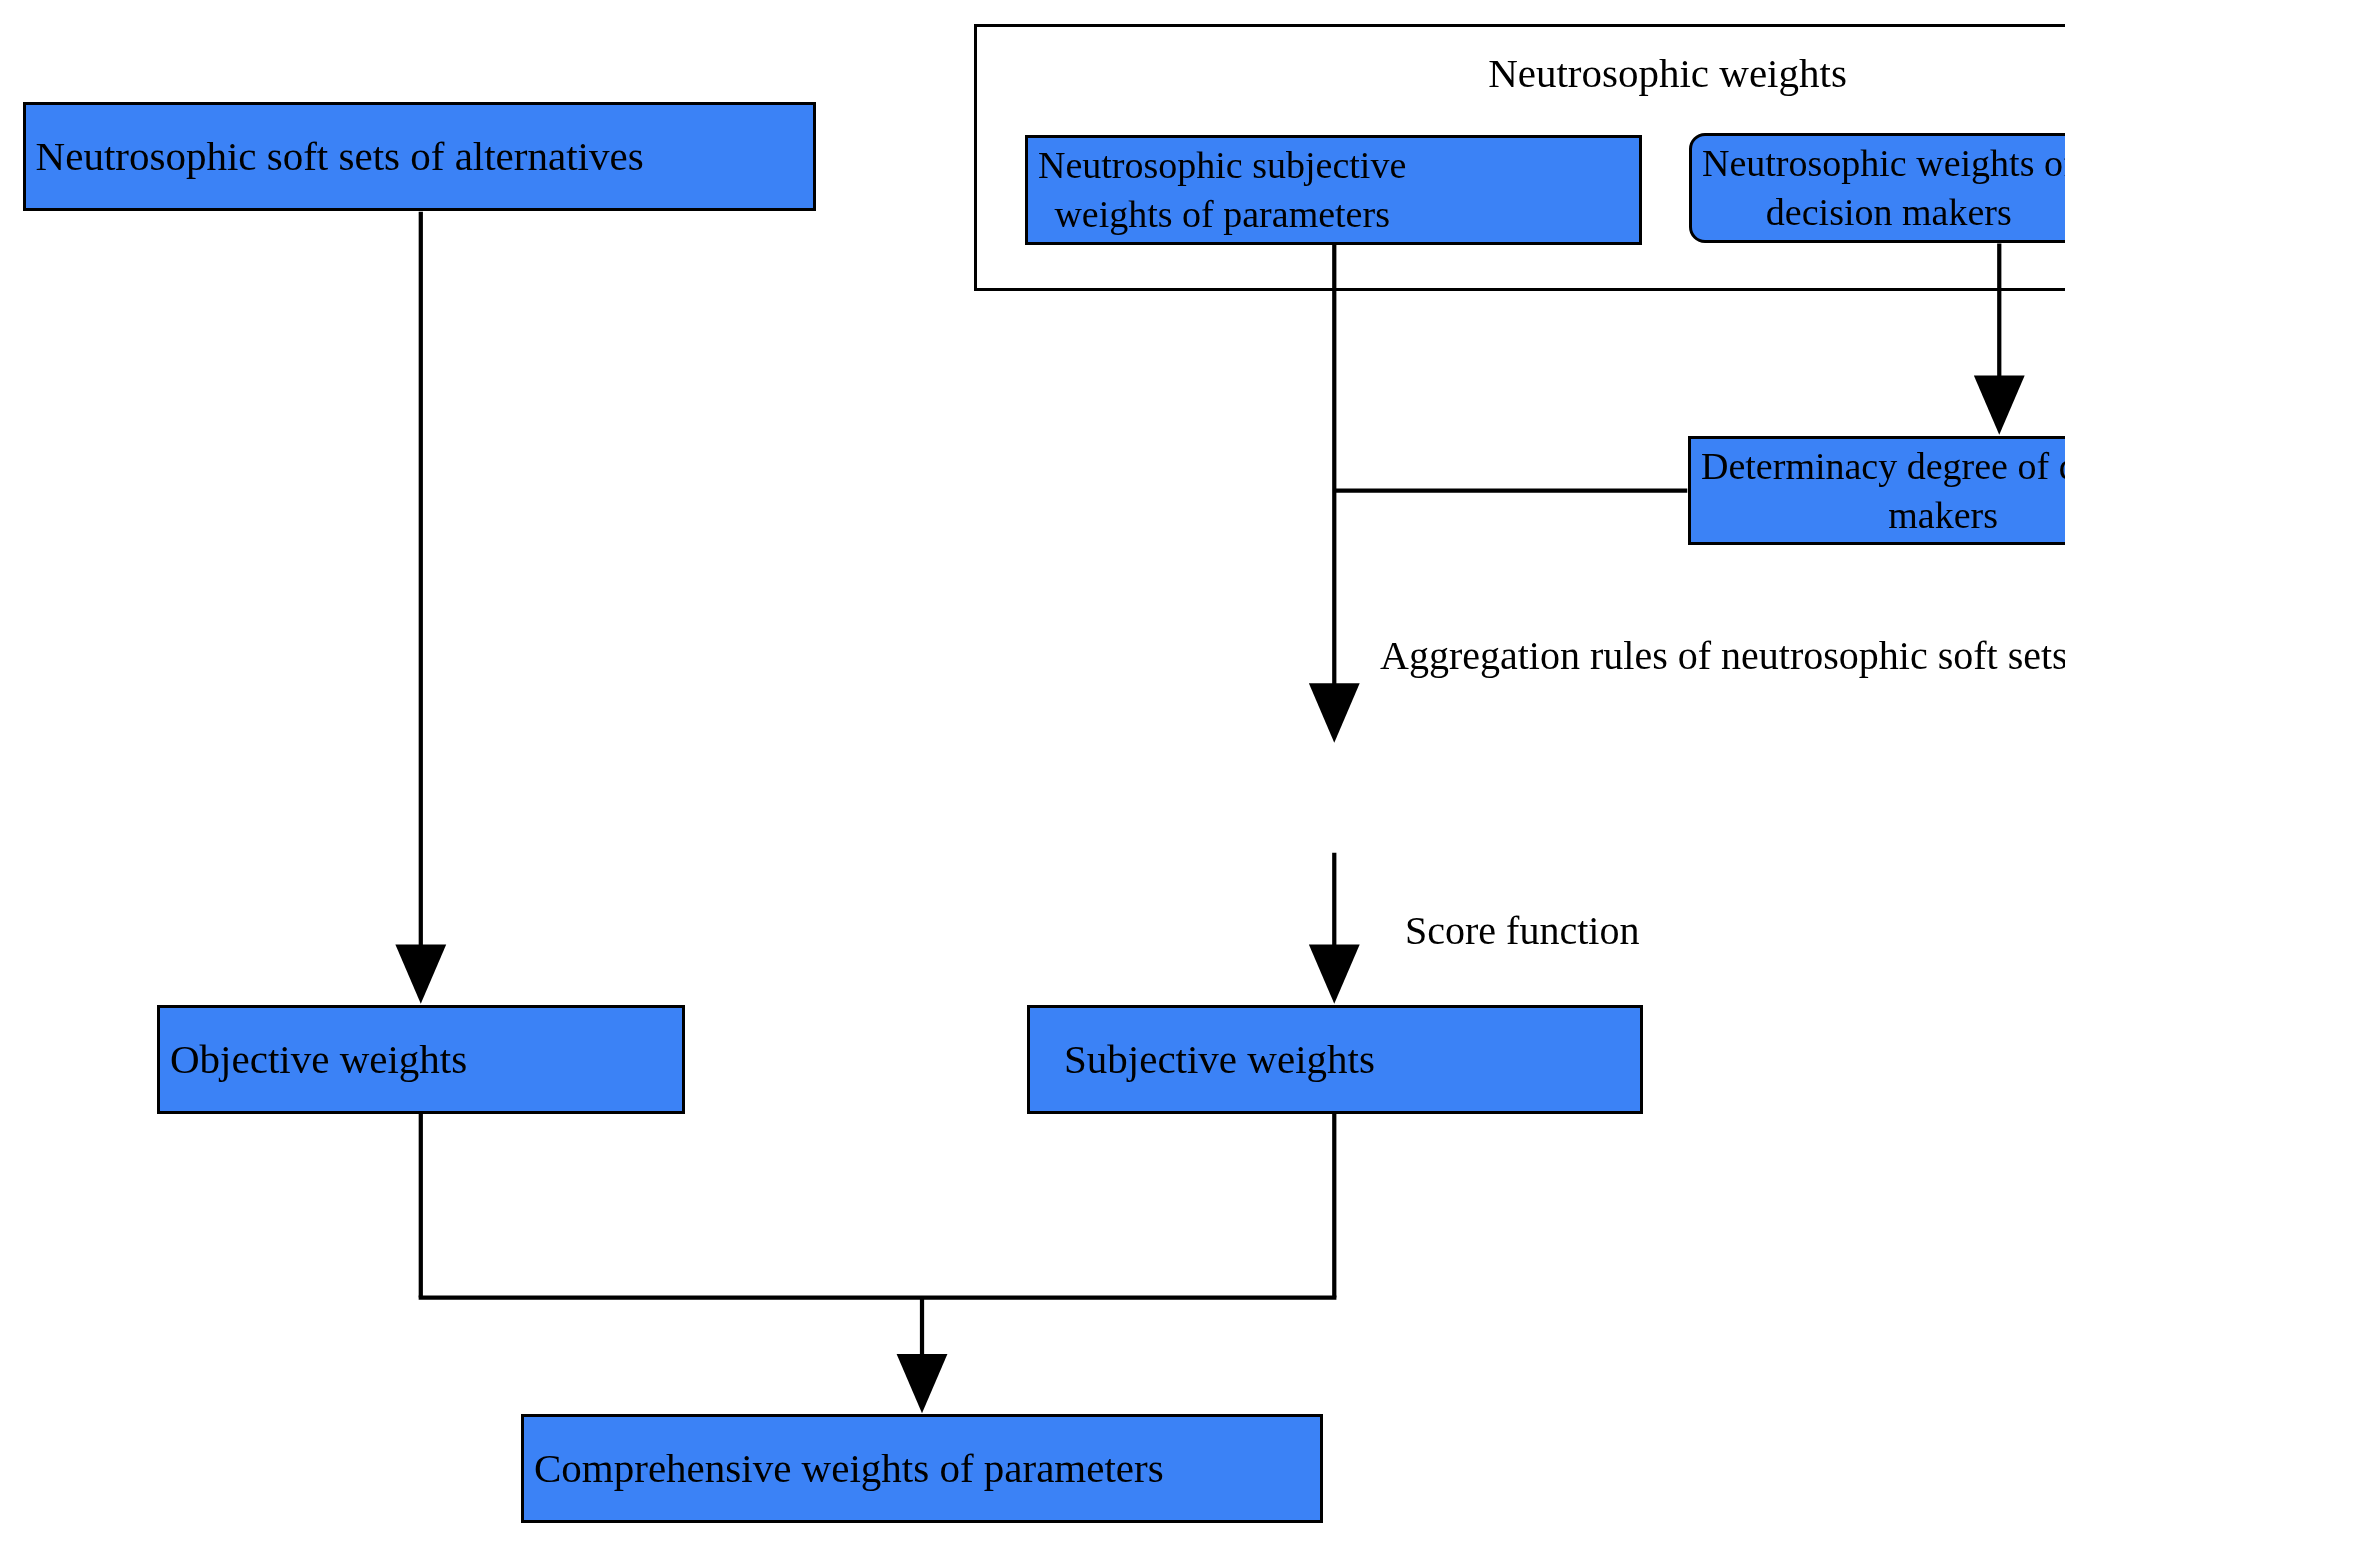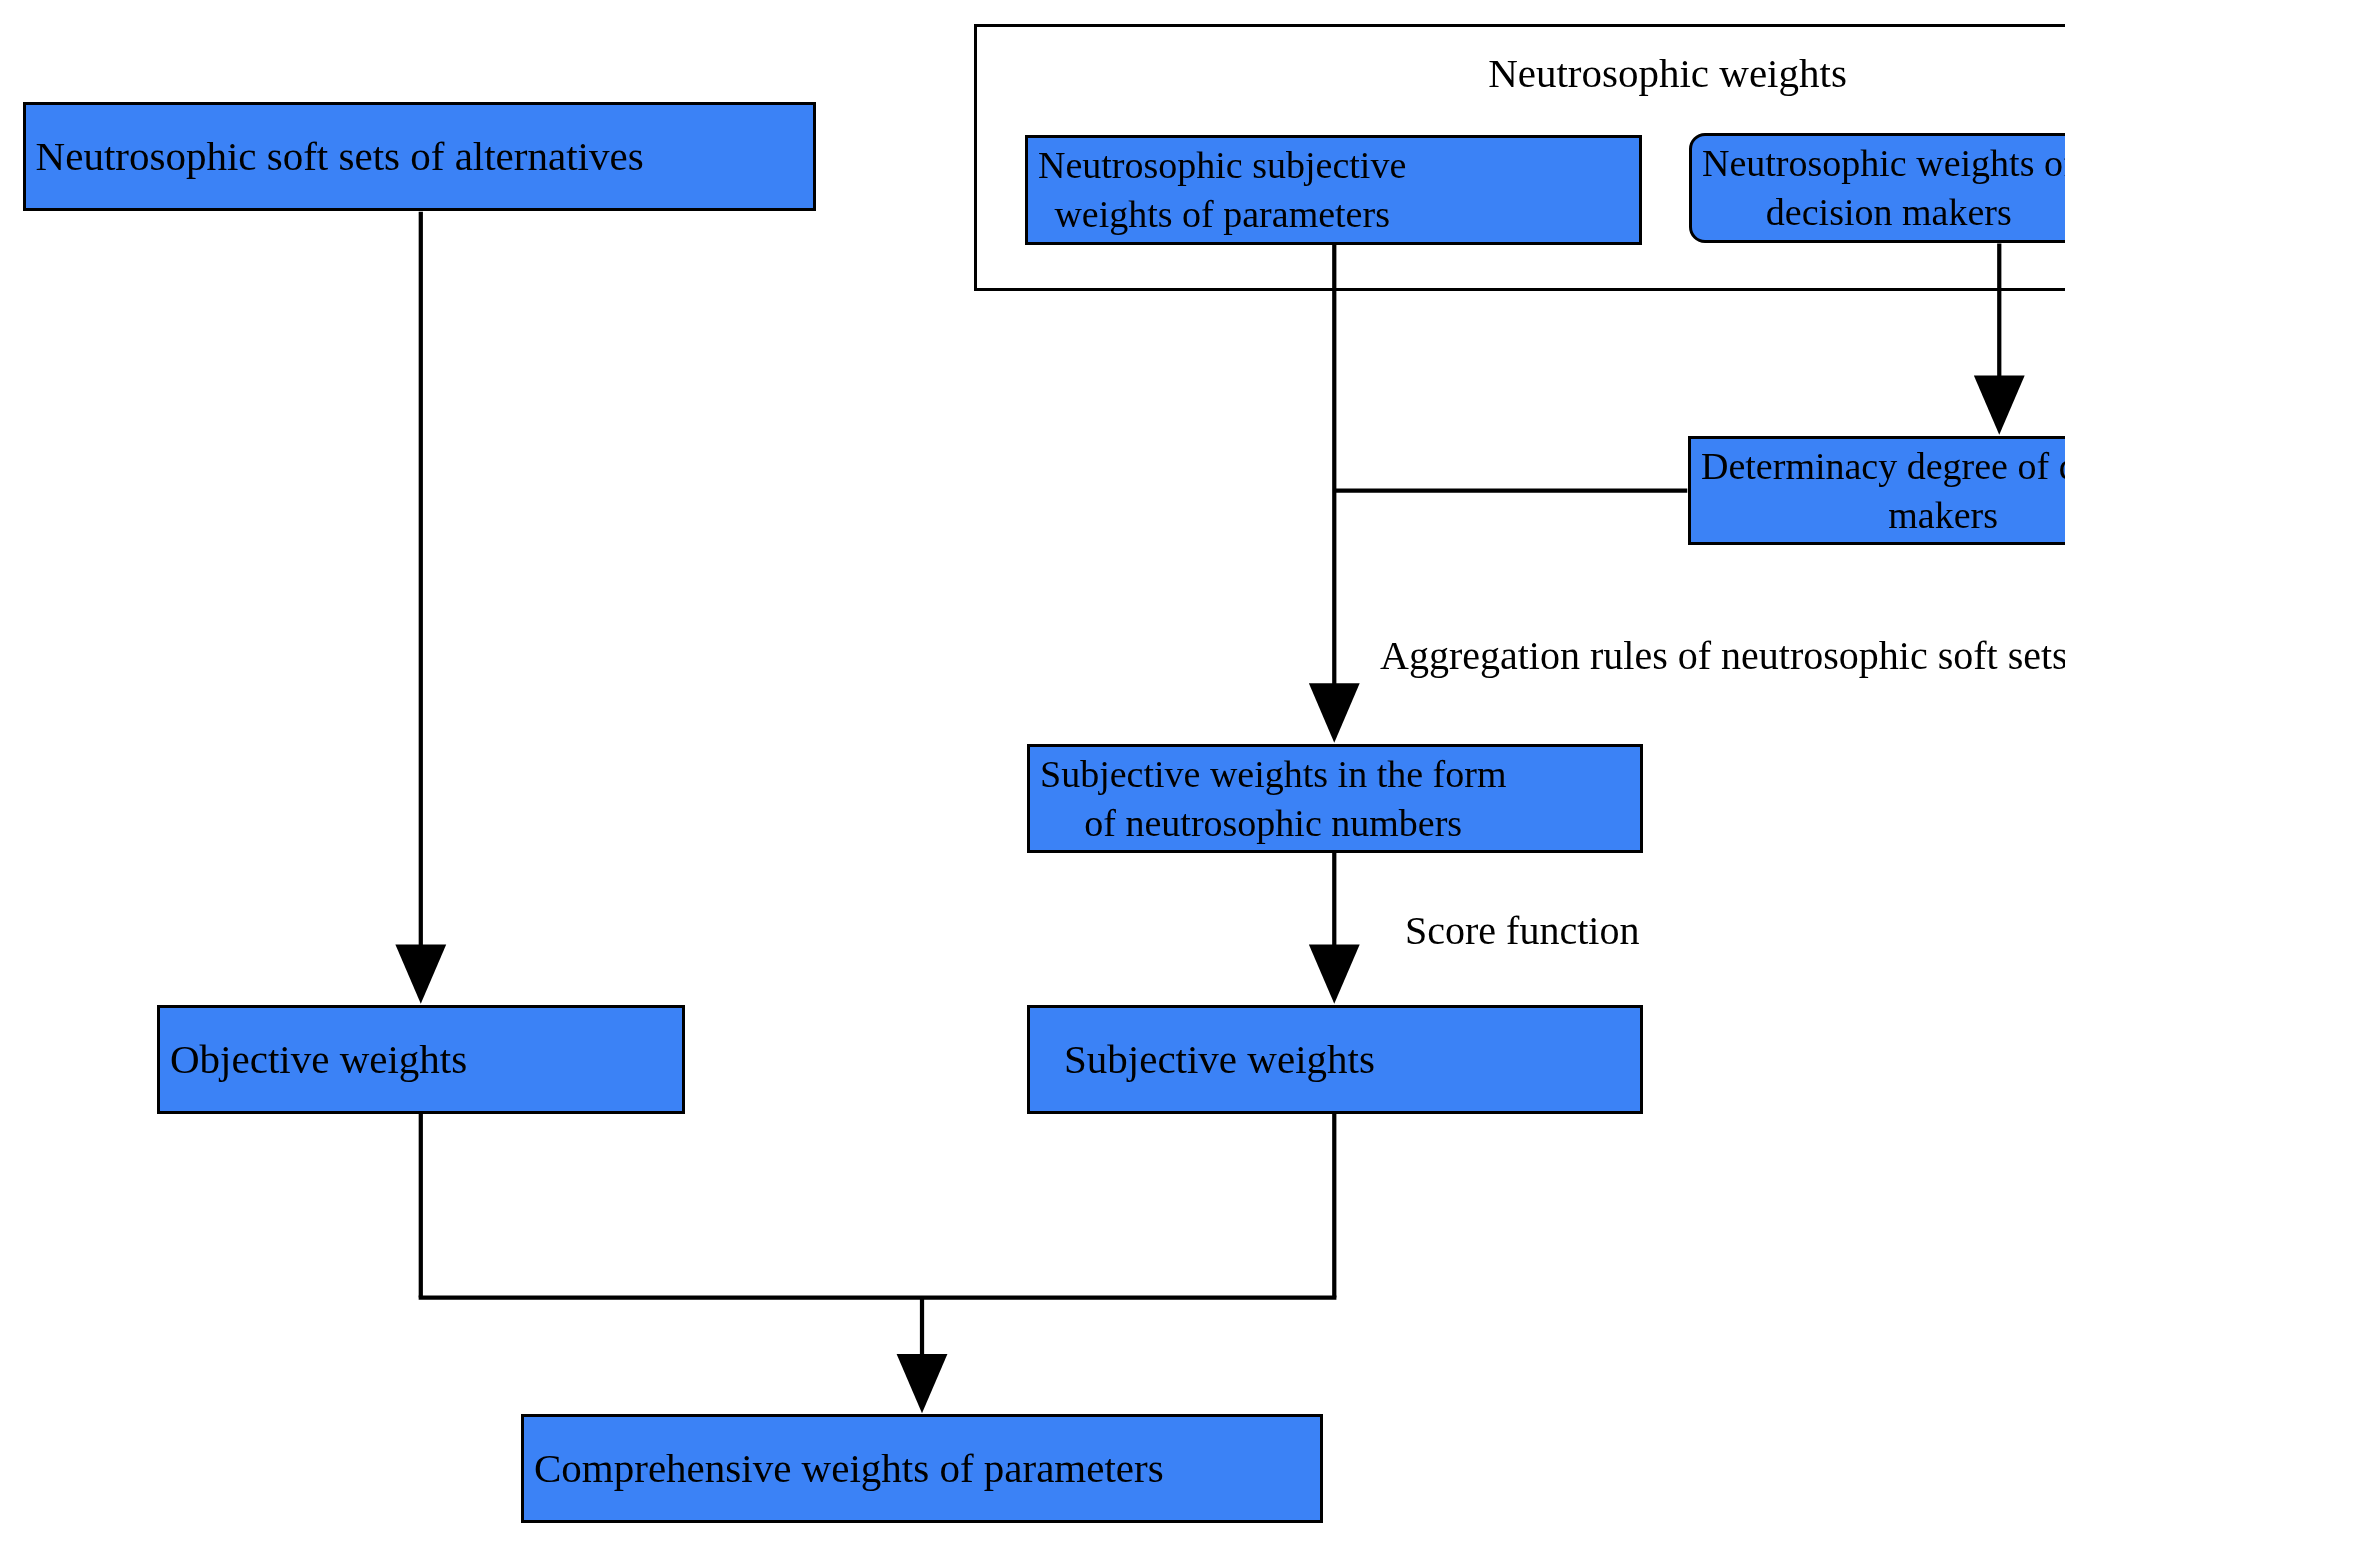--- a/index.html
+++ b/index.html
@@ -88,24 +88,20 @@
   <div class="node" style="left:1689px; top:133px; width:615px; height:110px; font-size:38px;border-radius:16px;">
     <span class="label">Neutrosophic weights of
 decision makers</span>
   </div>
 
   <div class="node" style="left:1688px; top:436px; width:625px; height:109px; font-size:38px;">
     <span class="label">Determinacy degree of decision
 makers</span>
   </div>
 
-  <div class="node" style="left:1027px; top:744px; width:616px; height:109px; font-size:38px;">
-    <span class="label">Subjective weights in the form
-of neutrosophic numbers</span>
-  </div>
 
   <div class="node" style="left:157px; top:1005px; width:528px; height:109px; font-size:41px;">
     <span class="label">Objective weights</span>
   </div>
 
   <div class="node" style="left:1027px; top:1005px; width:616px; height:109px; font-size:41px;padding-left:24px;">
     <span class="label">Subjective weights</span>
   </div>
 
   <div class="node" style="left:521px; top:1414px; width:802px; height:109px; font-size:41px;">

